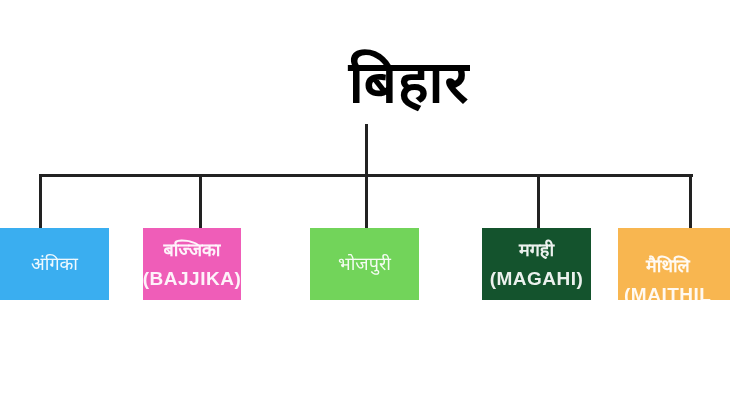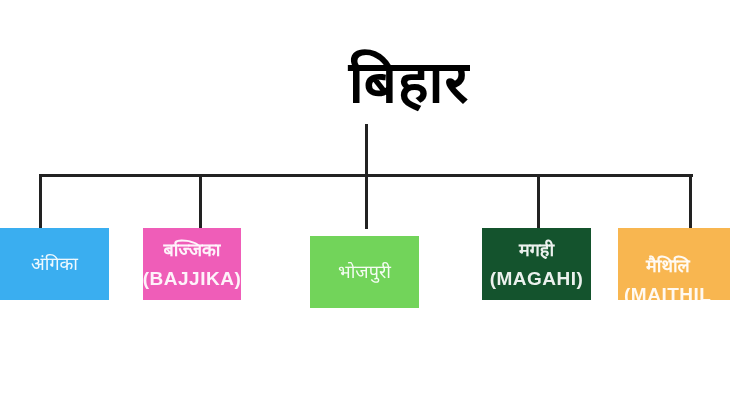--- a/index.html
+++ b/index.html
@@ -77,21 +77,21 @@
 
 <div class="node light" style="left:0px; width:109px; background:#3aaef0;">
   <span class="hi">अंगिका</span>
 </div>
 
 <div class="node" style="left:143px; width:98px; background:#ef5db8;">
   <span class="hi">बज्जिका</span>
   <span class="en">(BAJJIKA)</span>
 </div>
 
-<div class="node light" style="left:310px; width:109px; background:#72d45a;margin-top:8px;">
+<div class="node light" style="left:310px; width:109px; background:#72d45a;">
   <span class="hi">भोजपुरी</span>
 </div>
 
 <div class="node" style="left:482px; width:109px; background:#14532d;">
   <span class="hi">मगही</span>
   <span class="en">(MAGAHI)</span>
 </div>
 
 <div class="node" style="left:618px; width:126px; background:#f8b650; align-items:flex-start; padding-left:6px;">
   <span class="hi" style="padding-left:22px;margin-top:32px;">मैथिलि</span>

